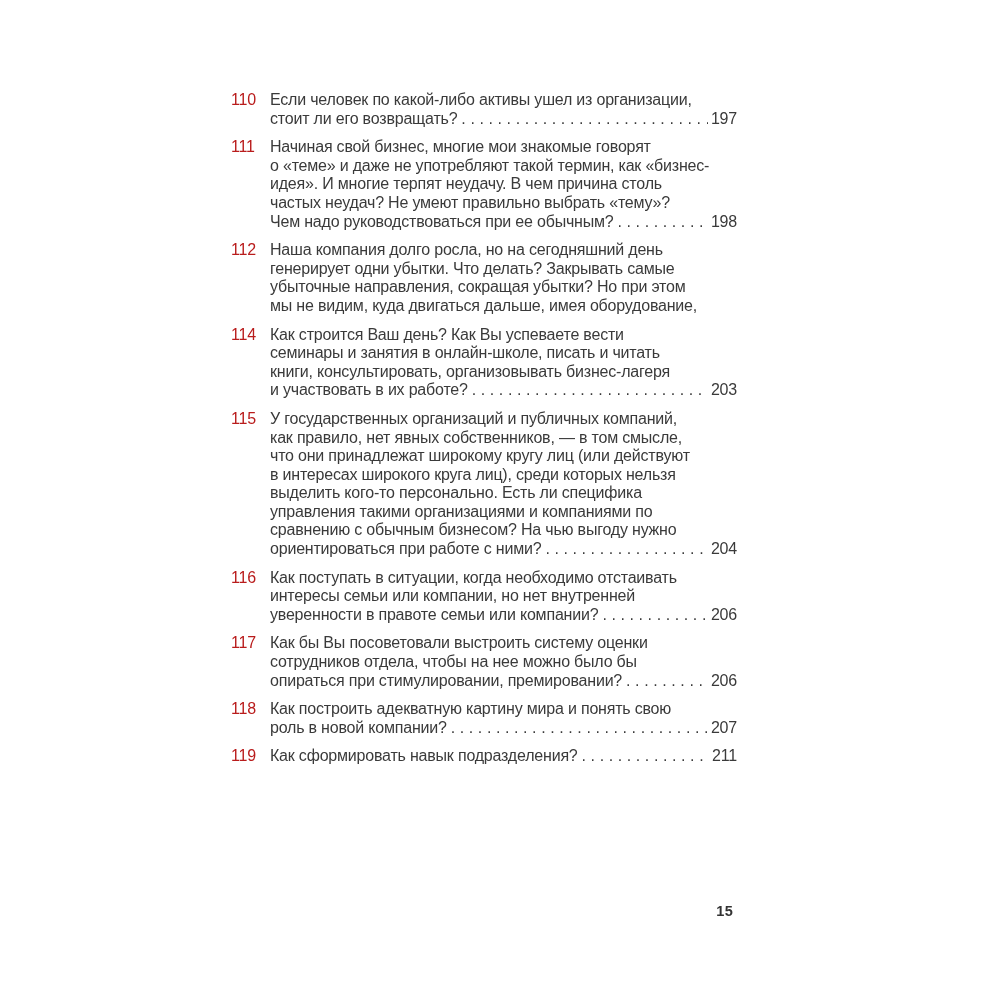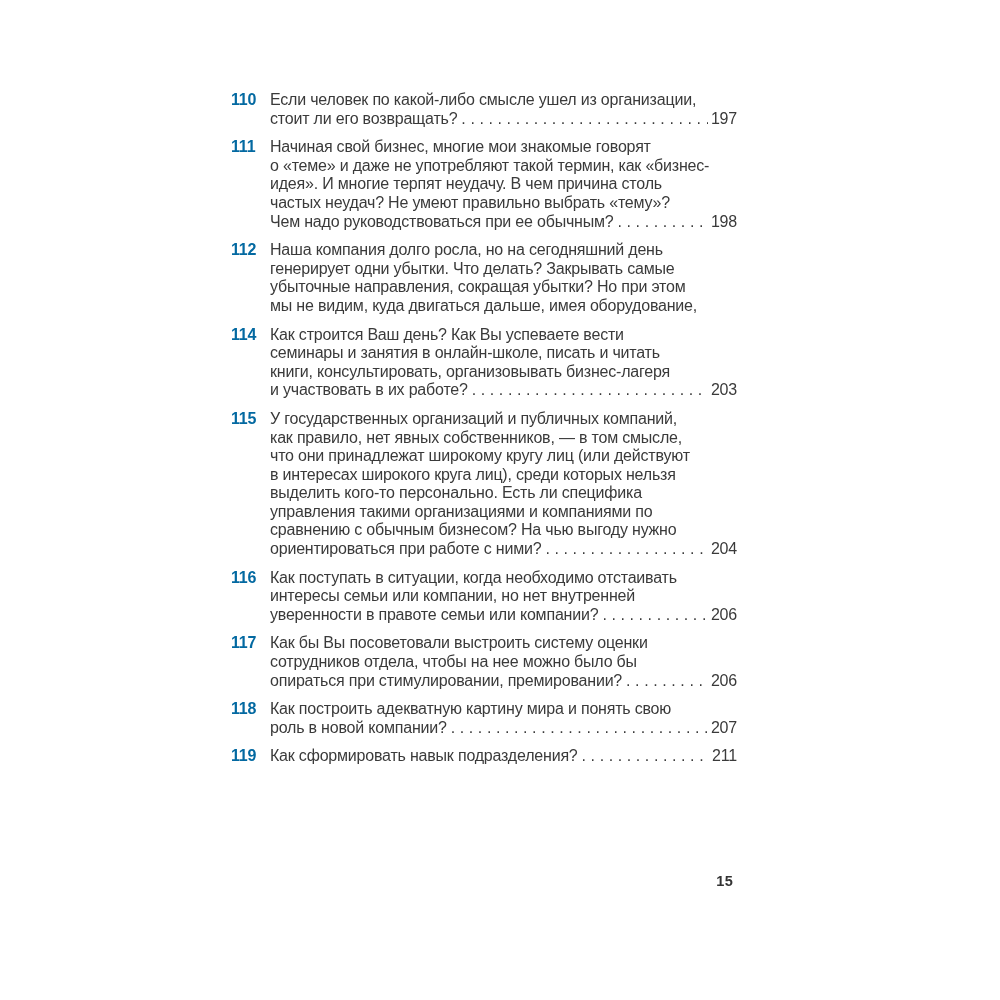--- a/index.html
+++ b/index.html
@@ -25,22 +25,22 @@
     display: flex;
     align-items: flex-start;
     margin-bottom: 10px;
     font-size: 16px;
     line-height: 18.6px;
     letter-spacing: -0.2px;
   }
   .num {
     flex: none;
     width: 39px;
-    font-weight: 700;
-    color: #0369a1;
+    font-weight: 400;
+    color: #b91c1c;
   }
   .body {
     flex: 1;
     min-width: 0;
   }
   .line {
     white-space: nowrap;
   }
   .line.last {
     display: flex;
@@ -60,21 +60,21 @@
   .leader::after {
     content: "..................................................................................";
     letter-spacing: 4.6px;
   }
   .pg {
     flex: none;
   }
   .page-footer {
     position: absolute;
     left: 231px;
-    top: 872px;
+    top: 902px;
     width: 506px;
     text-align: right;
     padding-right: 0;
     box-sizing: border-box;
   }
   .page-footer .folio {
     display: inline-block;
     margin-right: 4px;
     font-size: 14.5px;
     font-weight: 700;
@@ -83,21 +83,21 @@
   }
 </style>
 </head>
 <body>
 
 <main>
   <section class="toc-column" id="toc-list">
   <div class="entry">
     <span class="num">110</span>
     <div class="body">
-          <div class="line">Если человек по какой-либо смысле ушел из организации,</div>
+          <div class="line">Если человек по какой-либо активы ушел из организации,</div>
           <div class="line last">
             <span class="txt">стоит ли его возвращать?</span>
             <span class="leader"></span>
             <span class="pg">197</span>
           </div>
         </div>
   </div>
 
   <div class="entry">
     <span class="num">111</span>

